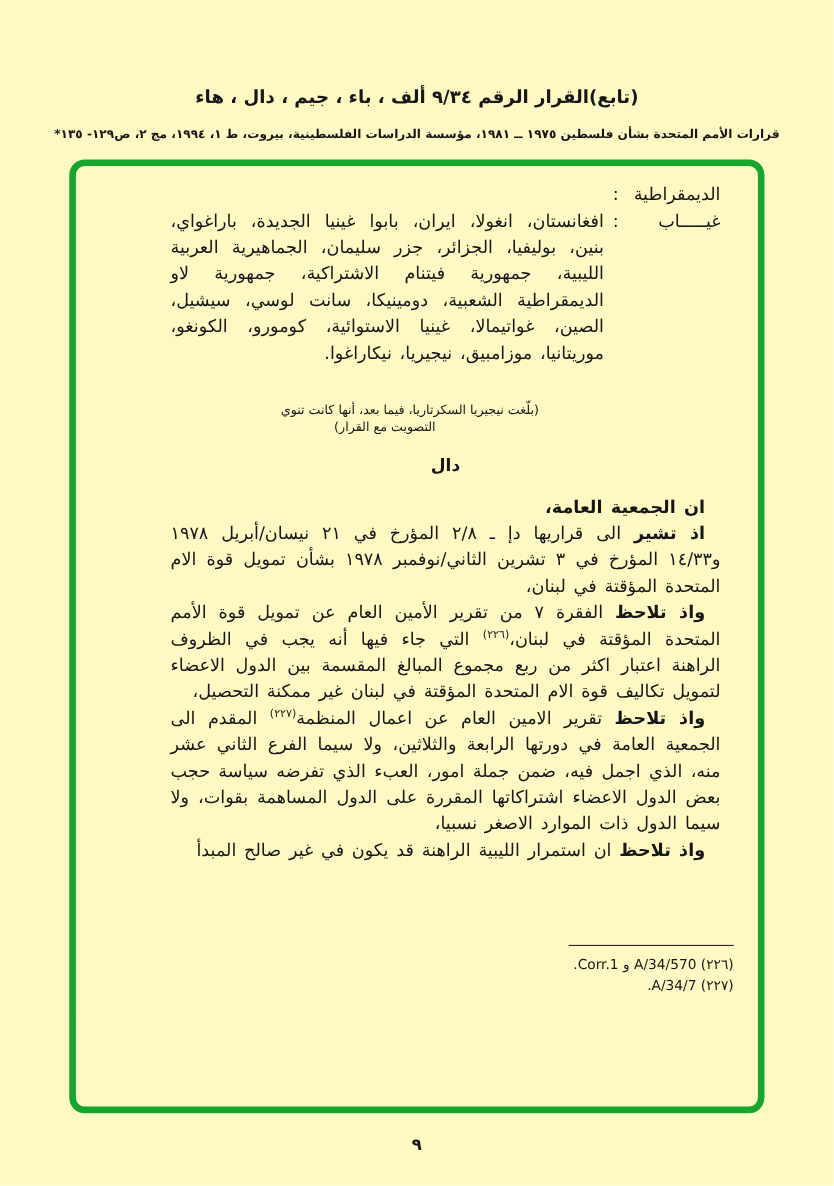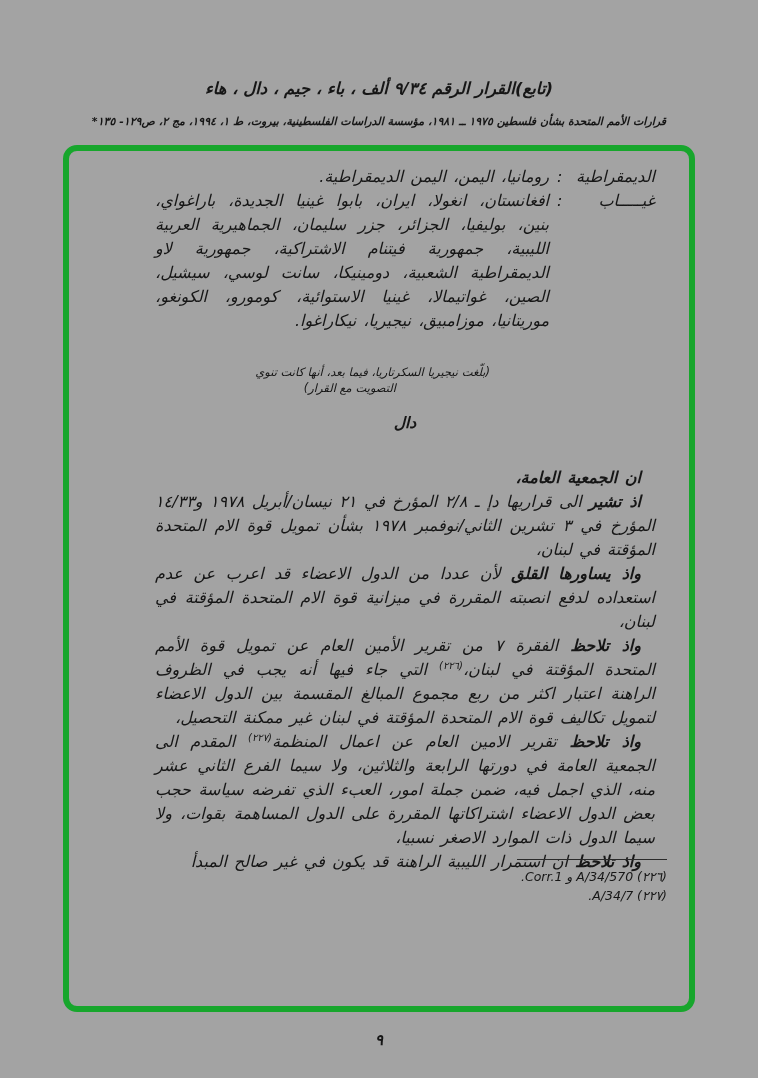--- a/index.html
+++ b/index.html
@@ -1,18 +1,18 @@
 <!DOCTYPE html>
 <html lang="ar"><head>
 <meta charset="utf-8">
 <style>
   html,body { margin:0; padding:0; background:#ffffff; }
   .page {
-    position:relative; width:758px; height:1078px; background:#a3a3a3;
-    font-family:"DejaVu Sans", sans-serif; color:#161616; overflow:hidden;font-style:italic;
+    position:relative; width:758px; height:1078px; background:#fef9c3;
+    font-family:"DejaVu Sans", sans-serif; color:#161616; overflow:hidden;
   }
 
   
   .header { position:absolute; top:79px; left:0; right:0; text-align:center; direction:rtl; }
   .header-title { font-size:16.5px; font-weight:bold; letter-spacing:0.2px; }
   .header-source { font-size:11px; font-weight:bold; margin-top:17px; }
 
   
   .doc-frame {
     position:absolute; left:63px; top:145px; width:632px; height:867px;
@@ -30,21 +30,21 @@
   .vote-label {
     width:106px; flex-shrink:0; display:flex; justify-content:space-between;
     padding-left:8px; box-sizing:border-box;
   }
   .vote-value { flex:1; text-align:justify; word-spacing:2px; }
 
   .vote-note { font-size:11.5px; line-height:15.5px; margin:8px 165px 0 0; }
   .vote-note-line { display:block; }
   .vote-note-l2 { margin-right:94px; }
 
-  .section-heading { text-align:center; font-weight:bold; font-size:15.5px; margin:18px 0 34px; }
+  .section-heading { text-align:center; font-weight:bold; font-size:15.5px; margin:18px 0 17px; }
 
   .para {
     font-size:16px; line-height:24px; text-align:justify;
     text-indent:14px; margin:0; word-spacing:2px;
   }
   .lead { font-weight:bold; }
   .fn-ref { font-size:10px; line-height:0; vertical-align:super; }
 
   
   .footnotes {
@@ -72,21 +72,20 @@
 
   <div class="doc-frame">
     <div class="doc-content">
 
       <div class="vote-rows">
         <div class="vote-row">
           <span class="vote-label">
             <span>الديمقراطية</span>
             <span>:</span>
           </span>
-          <span class="vote-value">رومانيا، اليمن، اليمن الديمقراطية.</span>
         </div>
         <div class="vote-row">
           <span class="vote-label">
             <span>غيـــــاب</span>
             <span>:</span>
           </span>
           <span class="vote-value">افغانستان، انغولا، ايران، بابوا غينيا الجديدة، باراغواي، بنين، بوليفيا، الجزائر، جزر سليمان، الجماهيرية العربية الليبية، جمهورية فيتنام الاشتراكية، جمهورية لاو الديمقراطية الشعبية، دومينيكا، سانت لوسي، سيشيل، الصين، غواتيمالا، غينيا الاستوائية، كومورو، الكونغو، موريتانيا، موزامبيق، نيجيريا، نيكاراغوا.</span>
         </div>
       </div>
 
@@ -94,21 +93,20 @@
         <span class="vote-note-line">(بلّغت نيجيريا السكرتاريا، فيما بعد، أنها كانت تنوي</span>
         <span class="vote-note-line vote-note-l2">التصويت مع القرار)</span>
       </div>
 
       <div class="section-heading">دال</div>
 
       <p class="para"><span class="lead">ان الجمعية العامة،</span></p>
 
       <p class="para"><span class="lead">اذ تشير</span><span> الى قراريها دإ ـ ٢/٨ المؤرخ في ٢١ نيسان/أبريل ١٩٧٨ و١٤/٣٣ المؤرخ في ٣ تشرين الثاني/نوفمبر ١٩٧٨ بشأن تمويل قوة الام المتحدة المؤقتة في لبنان،</span></p>
 
-      <p class="para"><span class="lead">واذ يساورها القلق</span><span> لأن عددا من الدول الاعضاء قد اعرب عن عدم استعداده لدفع انصبته المقررة في ميزانية قوة الام المتحدة المؤقتة في لبنان،</span></p>
 
       <p class="para"><span class="lead">واذ تلاحظ</span><span> الفقرة ٧ من تقرير الأمين العام عن تمويل قوة الأمم المتحدة المؤقتة في لبنان،</span><sup class="fn-ref">(٢٢٦)</sup><span> التي جاء فيها أنه يجب في الظروف الراهنة اعتبار اكثر من ربع مجموع المبالغ المقسمة بين الدول الاعضاء لتمويل تكاليف قوة الام المتحدة المؤقتة في لبنان غير ممكنة التحصيل،</span></p>
 
       <p class="para"><span class="lead">واذ تلاحظ</span><span> تقرير الامين العام عن اعمال المنظمة</span><sup class="fn-ref">(٢٢٧)</sup><span> المقدم الى الجمعية العامة في دورتها الرابعة والثلاثين، ولا سيما الفرع الثاني عشر منه، الذي اجمل فيه، ضمن جملة امور، العبء الذي تفرضه سياسة حجب بعض الدول الاعضاء اشتراكاتها المقررة على الدول المساهمة بقوات، ولا سيما الدول ذات الموارد الاصغر نسبيا،</span></p>
 
       <p class="para"><span class="lead">واذ تلاحظ</span><span> ان استمرار الليبية الراهنة قد يكون في غير صالح المبدأ</span></p>
 
     </div>
 
     <div class="footnotes">

